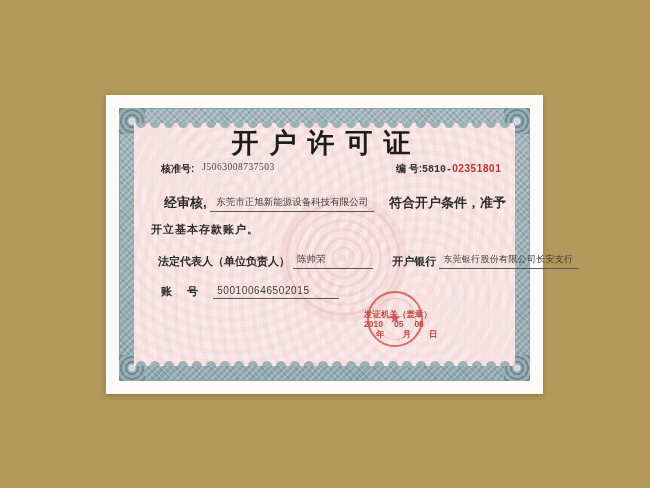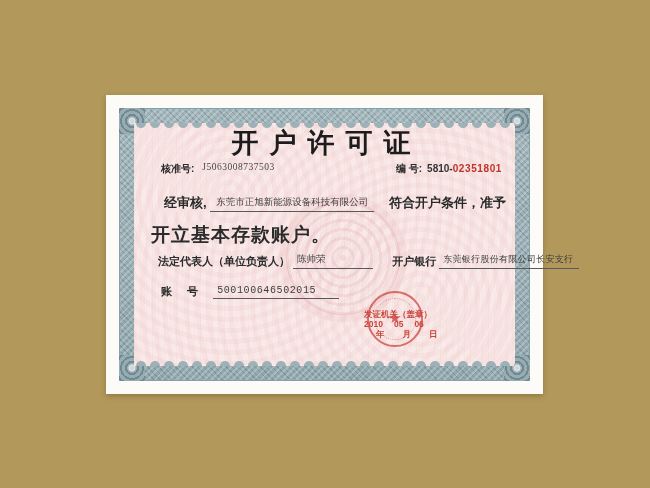--- a/index.html
+++ b/index.html
@@ -49,34 +49,34 @@
   
   .t{position:absolute;color:#2b2b2b;white-space:nowrap;}
   .title{
     left:0;top:30px;width:100%;text-align:center;
     font-family:"Liberation Serif",serif;font-weight:bold;
     font-size:27px;letter-spacing:11px;padding-left:4px;box-sizing:border-box;color:#1c1c1c;
   }
   .approval{left:55px;top:67px;font-size:10px;font-weight:bold;}
   .approval .val{font-family:"Liberation Serif",serif;font-weight:normal;font-size:9.5px;color:#474747;letter-spacing:.5px;margin-left:8px;position:relative;top:-2px;}
   .serial{left:290px;top:67px;font-size:10px;font-weight:bold;}
-  .serial .prefix{font-family:Liberation Sans, sans-serif;margin-left:5px;color:#333;}
+  .serial .prefix{font-family:Liberation Mono, monospace;color:#333;}
   .serial .red{color:#c0312a;letter-spacing:.6px;}
   .bodyline1{left:58px;top:99px;font-size:13px;font-weight:bold;}
   .company{
     display:inline-block;min-width:152px;text-align:center;
     font-family:Liberation Mono, monospace;font-weight:normal;font-size:9.5px;color:#3d3d3d;
     border-bottom:1px solid #5a5a5a;padding:0 6px 2px;vertical-align:bottom;
   }
   .suffix{margin-left:11px;}
-  .bodyline2{left:45px;top:127px;font-size:19px;font-weight:bold;letter-spacing:1px;}
+  .bodyline2{left:45px;top:127px;font-size:11px;font-weight:bold;letter-spacing:1px;}
   .reprow{left:52px;top:158px;font-size:11px;font-weight:bold;}
   .fieldline{
     display:inline-block;border-bottom:1px solid #5a5a5a;
-    font-family:Liberation Mono, monospace;font-weight:normal;color:#3d3d3d;
+    font-family:Liberation Sans, sans-serif;font-weight:normal;color:#3d3d3d;
     vertical-align:bottom;padding:0 4px 2px;
   }
   .repname{min-width:72px;font-size:9.5px;}
   .banklabel{margin-left:16px;}
   .bankval{min-width:132px;font-size:9px;letter-spacing:.3px;}
   .accrow{left:55px;top:189px;font-size:11px;font-weight:bold;letter-spacing:6px;}
   .accval{min-width:118px;font-size:10px;letter-spacing:.6px;}
   
   .stamp-lines{left:258px;top:214px;font-size:8.5px;line-height:10px;font-weight:bold;color:#c8453c;}
   .stamp-lines .row{display:flex;gap:11px;}

